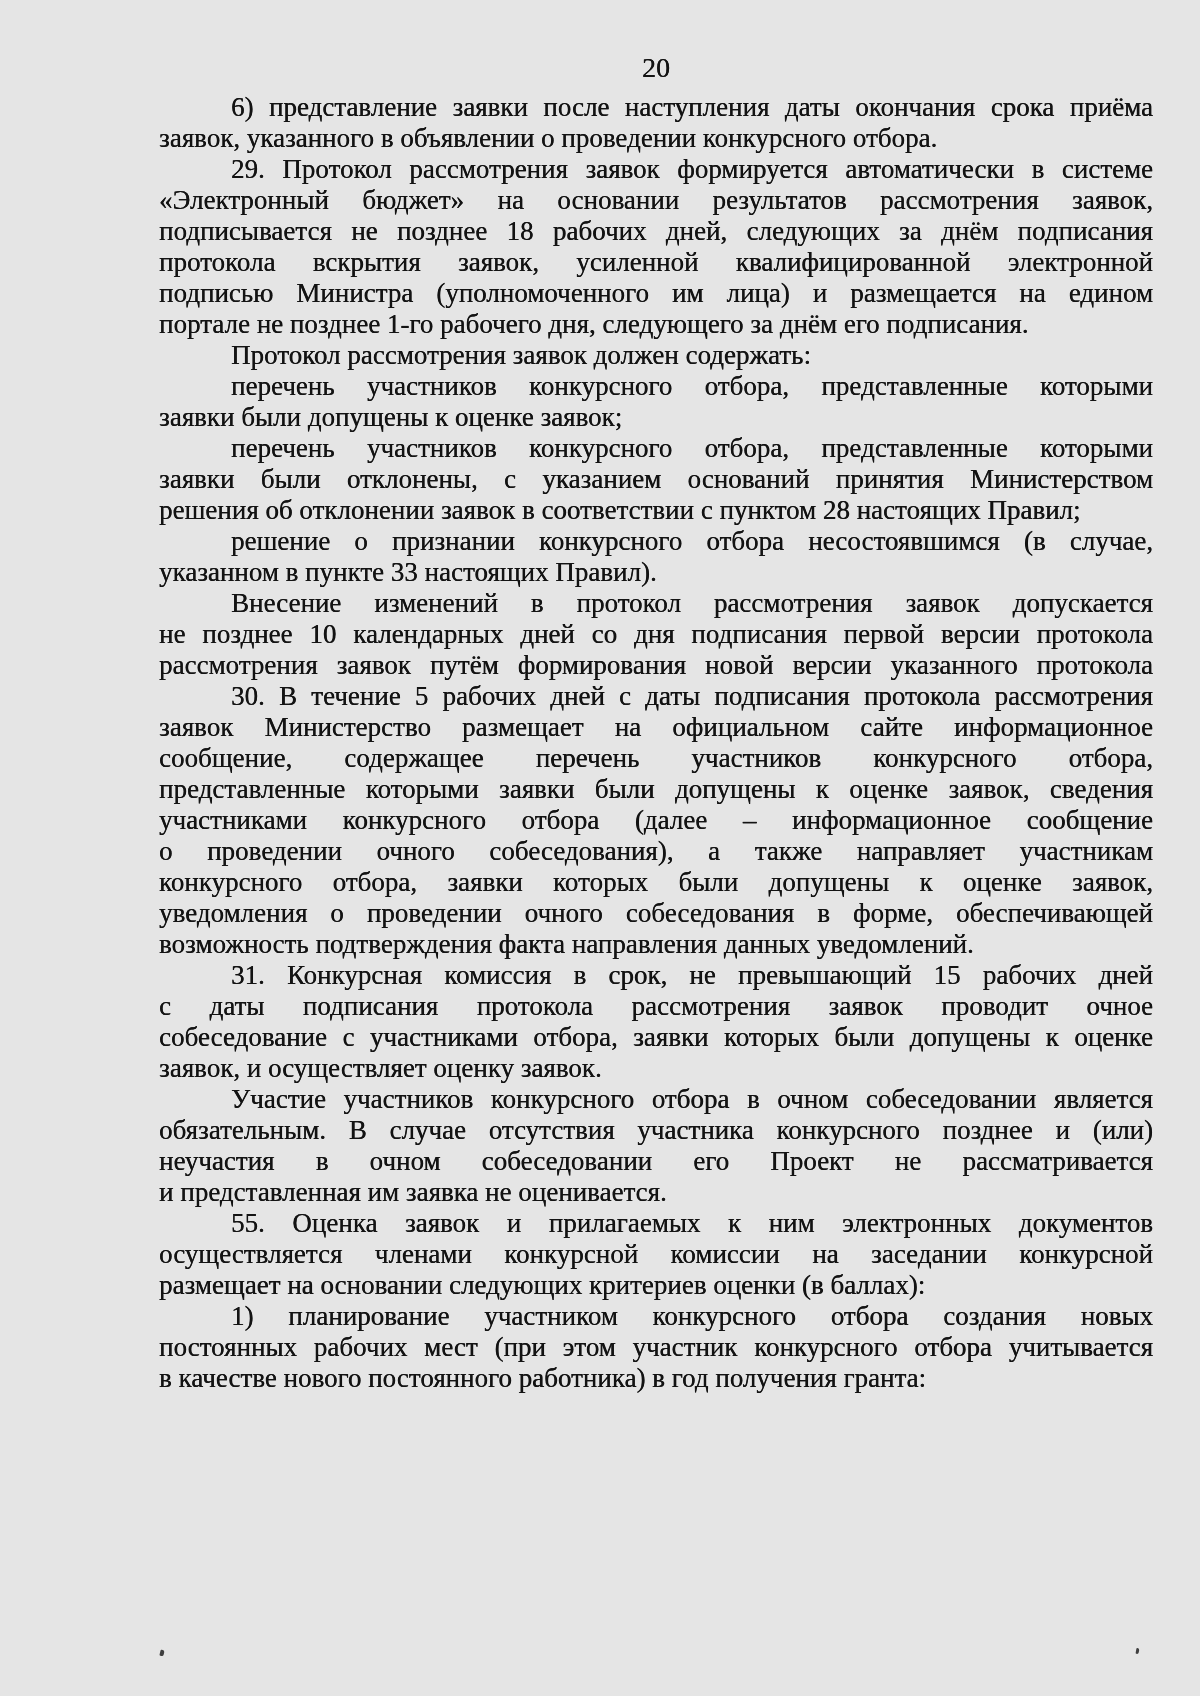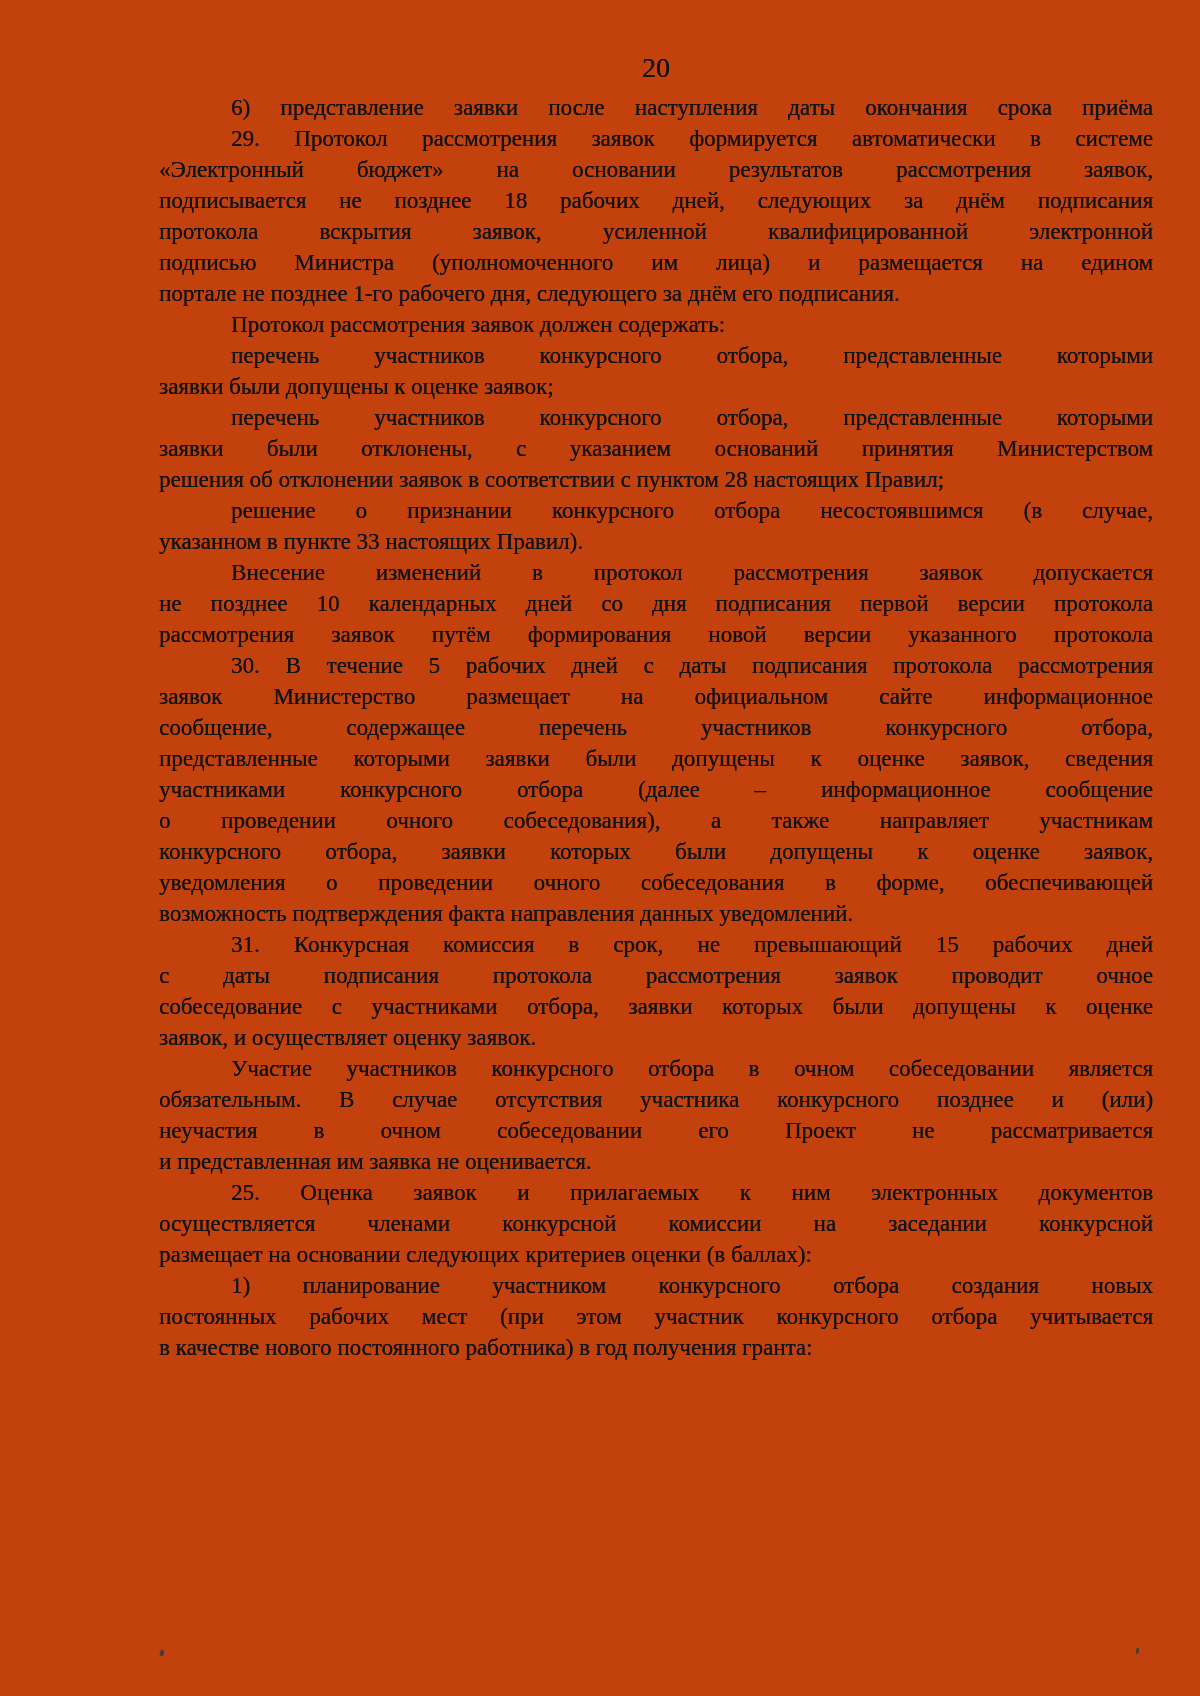--- a/index.html
+++ b/index.html
@@ -6,21 +6,21 @@
   html, body {
     margin: 0;
     padding: 0;
     background: #ffffff;
   }
   .page {
     position: relative;
     width: 1200px;
     height: 1696px;
     margin: 0 auto;
-    background: #c2410c;
+    background: #e5e5e5;
     overflow: hidden;
     font-family: "Liberation Serif", "DejaVu Serif", serif;
     color: #131313;
   }
   .page-number {
     position: absolute;
     top: 52px;
     left: 159px;
     width: 994px;
     text-align: center;
@@ -32,21 +32,21 @@
     position: absolute;
     left: 159px;
     top: 92px;
     width: 994px;
   }
   .para {
     margin: 0;
     padding: 0;
   }
   .line {
-    font-size: 23px;
+    font-size: 27px;
     line-height: 31px;
     text-align: justify;
     text-align-last: justify;
     text-shadow: 0.3px 0 0 currentColor;
     white-space: normal;
   }
   .line.first {
     text-indent: 72px;
   }
   .line.last {
@@ -75,20 +75,21 @@
 </style>
 </head>
 <body>
 
 <div class="page">
   <div class="page-number">20</div>
 
   <main class="doc-body">
       <div class="para">
         <div class="line first">6) представление заявки после наступления даты окончания срока приёма</div>
+        <div class="line last">заявок, указанного в объявлении о проведении конкурсного отбора.</div>
       </div>
       <div class="para">
         <div class="line first">29. Протокол рассмотрения заявок формируется автоматически в системе</div>
         <div class="line">«Электронный бюджет» на основании результатов рассмотрения заявок,</div>
         <div class="line">подписывается не позднее 18 рабочих дней, следующих за днём подписания</div>
         <div class="line">протокола вскрытия заявок, усиленной квалифицированной электронной</div>
         <div class="line">подписью Министра (уполномоченного им лица) и размещается на едином</div>
         <div class="line last">портале не позднее 1-го рабочего дня, следующего за днём его подписания.</div>
       </div>
       <div class="para">
@@ -129,21 +130,21 @@
         <div class="line">собеседование с участниками отбора, заявки которых были допущены к оценке</div>
         <div class="line last">заявок, и осуществляет оценку заявок.</div>
       </div>
       <div class="para">
         <div class="line first">Участие участников конкурсного отбора в очном собеседовании является</div>
         <div class="line">обязательным. В случае отсутствия участника конкурсного позднее и (или)</div>
         <div class="line">неучастия в очном собеседовании его Проект не рассматривается</div>
         <div class="line last">и представленная им заявка не оценивается.</div>
       </div>
       <div class="para">
-        <div class="line first">25. Оценка заявок и прилагаемых к ним электронных документов</div>
+        <div class="line first">55. Оценка заявок и прилагаемых к ним электронных документов</div>
         <div class="line">осуществляется членами конкурсной комиссии на заседании конкурсной</div>
         <div class="line last">размещает на основании следующих критериев оценки (в баллах):</div>
       </div>
       <div class="para">
         <div class="line first">1) планирование участником конкурсного отбора создания новых</div>
         <div class="line">постоянных рабочих мест (при этом участник конкурсного отбора учитывается</div>
         <div class="line last">в качестве нового постоянного работника) в год получения гранта:</div>
       </div>
     </main>
 

